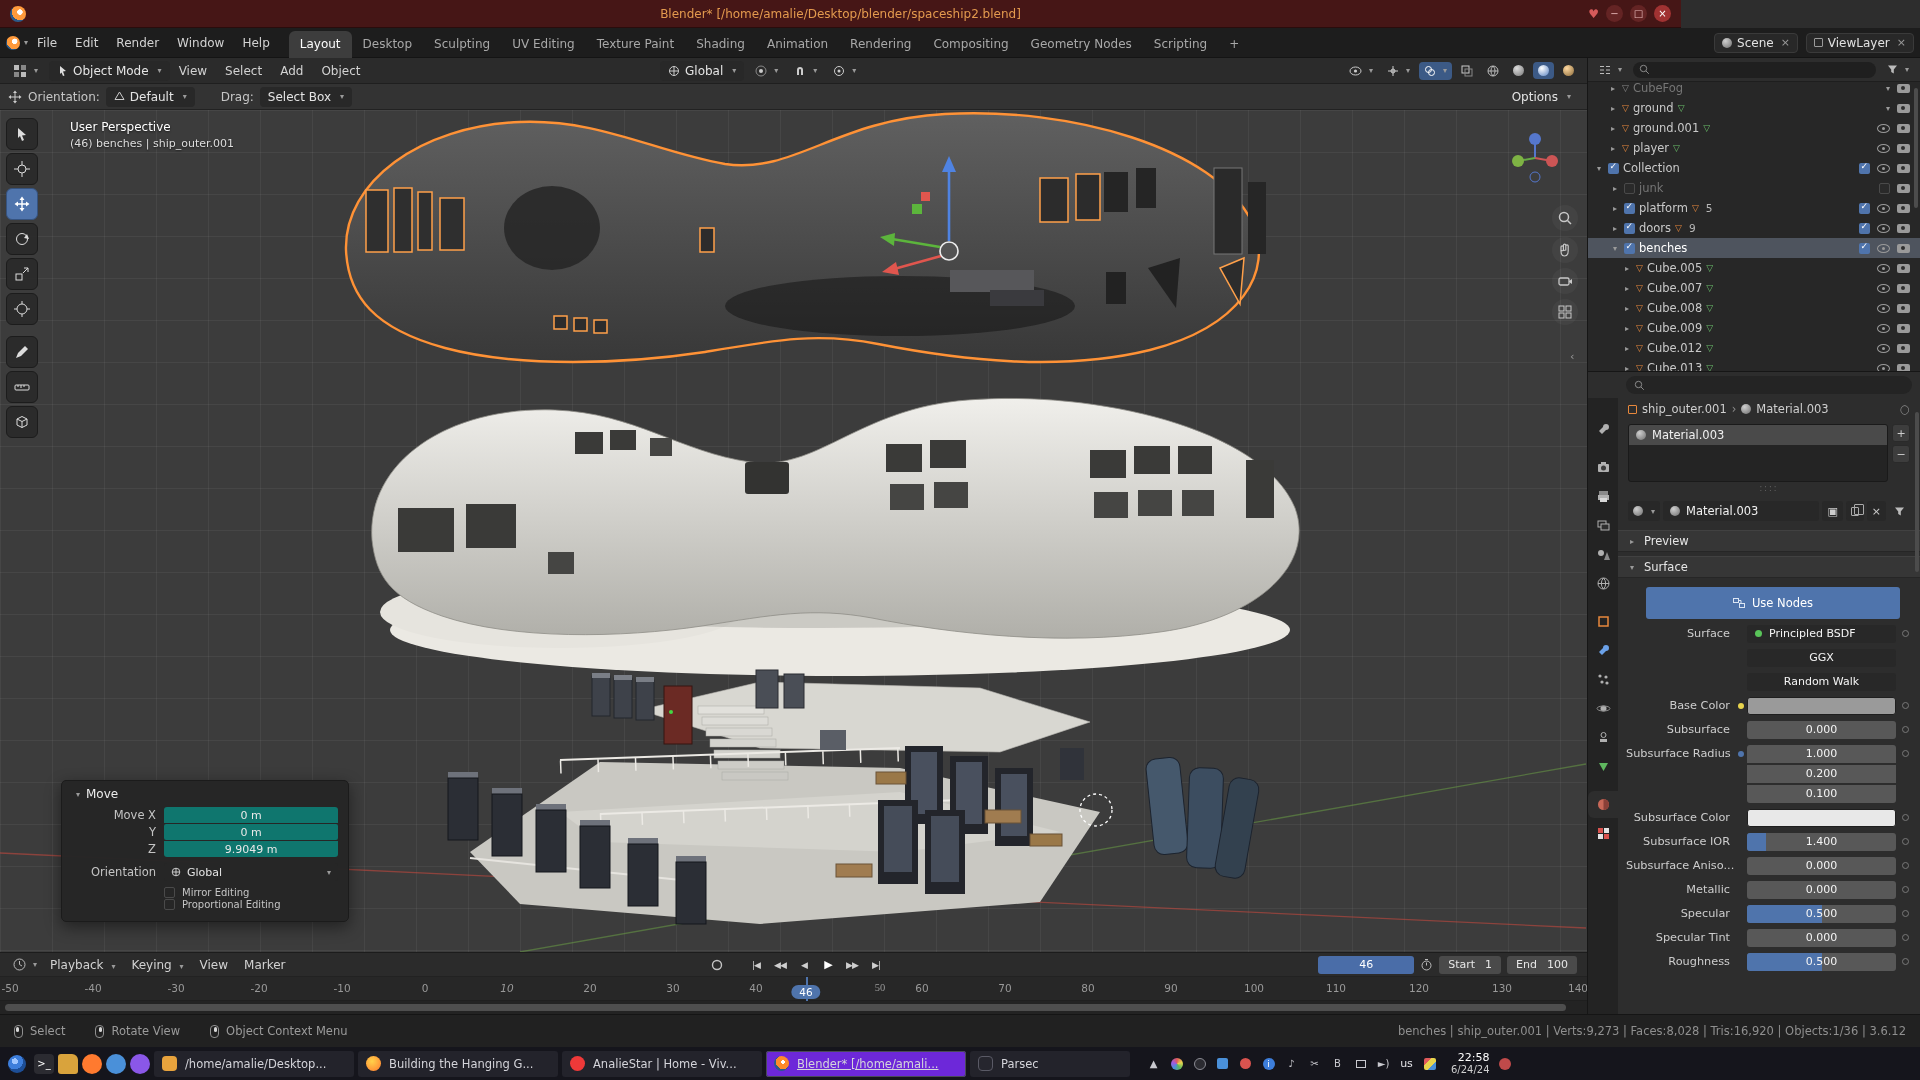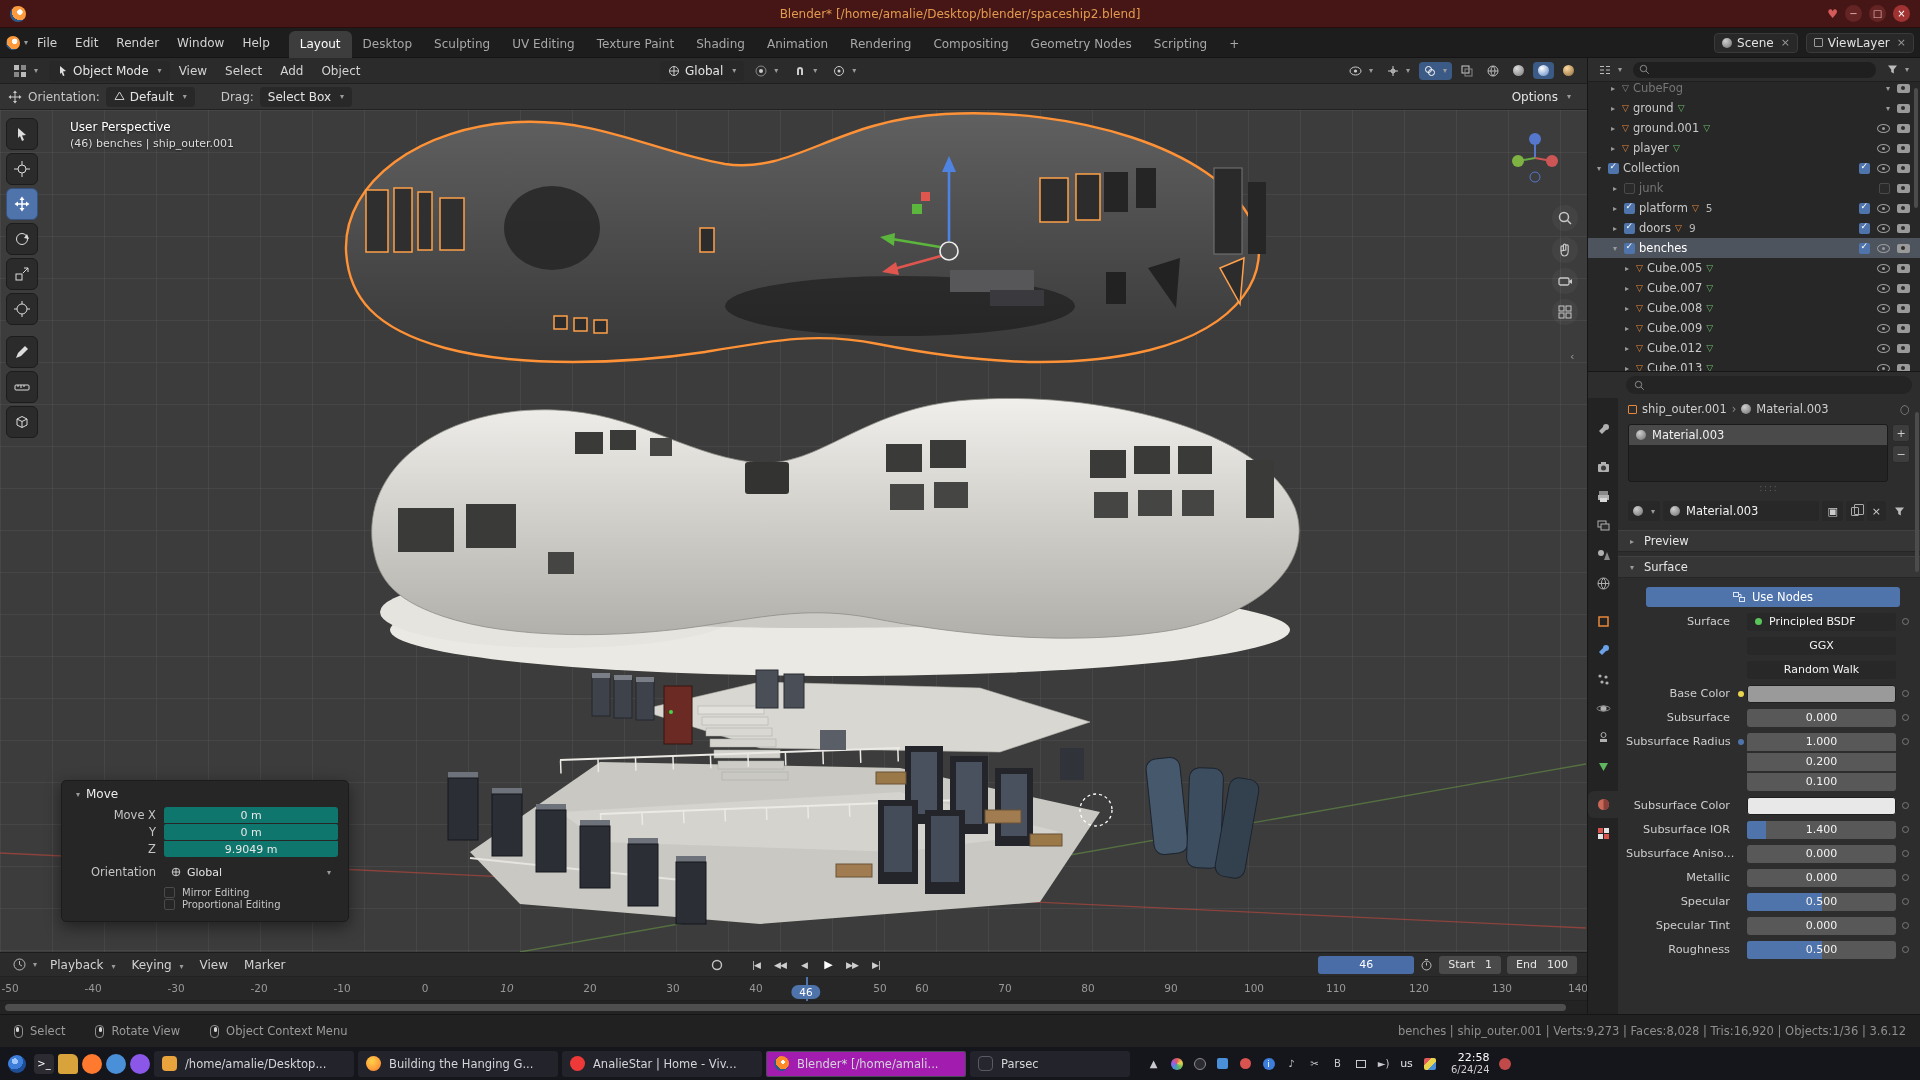--- a/index.html
+++ b/index.html
@@ -1,21 +1,21 @@
 <!DOCTYPE html>
 <html><head>
 <meta charset="utf-8">
 <style>
 *{margin:0;padding:0;box-sizing:border-box;font-family:"DejaVu Sans",sans-serif;}
 html,body{background:#000;}
 #root{position:relative;width:1920px;height:1080px;overflow:hidden;background:#2d2d2d;font-size:12px;color:#d0d0d0;}
 .abs{position:absolute;}
 .car{font-size:8px;color:#9a9a9a;margin-left:4px;}
 
-#titlebar{left:0;top:0;width:1920px;height:28px;background:#461616;border-bottom:1px solid #2a0c0c;display:flex;align-items:center;padding:0 10px;}
+#titlebar{left:0;top:0;width:1681px;height:28px;background:#461616;border-bottom:1px solid #2a0c0c;display:flex;align-items:center;padding:0 10px;}
 #titlebar .title{position:absolute;left:0;right:0;text-align:center;color:#e39a4e;font-size:12px;pointer-events:none;}
 .blogo{width:16px;height:16px;border-radius:50%;background:radial-gradient(circle at 62% 38%, #fff 0 2.5px, #ff9a3c 3px 8px, #2b5a8a 8px);flex:none;}
 .winbtns{margin-left:auto;display:flex;align-items:center;gap:7px;}
 .winbtn{width:17px;height:17px;border-radius:50%;background:#642424;color:#e8baba;font-size:10px;display:flex;align-items:center;justify-content:center;}
 .winbtn.close{background:#a03232;color:#fff;}
 .heart{color:#d75a5a;font-size:12px;}
 
 #menubar{left:0;top:28px;width:1920px;height:30px;background:#1d1d1d;border-bottom:1px solid #141414;display:flex;align-items:center;padding:0 6px;}
 .menu-item{padding:5px 9px;color:#d2d2d2;font-size:12px;border-radius:4px;}
 .tabs{display:flex;align-items:flex-end;height:30px;margin-left:10px;}
@@ -106,21 +106,21 @@
 .slotrow{height:20px;background:#4a4a4a;display:flex;align-items:center;gap:6px;padding:0 7px;color:#f0f0f0;font-size:11.5px;}
 .slotbtns{display:flex;flex-direction:column;gap:3px;}
 .sbtn{width:18px;height:18px;background:#3d3d3d;border:1px solid #2a2a2a;border-radius:3px;color:#ccc;font-size:11px;display:flex;align-items:center;justify-content:center;}
 .grip{text-align:center;color:#666;font-size:8px;letter-spacing:2px;margin-top:2px;}
 .dbrow{display:flex;align-items:center;gap:3px;margin:8px 10px 0;}
 .dbtn{height:20px;background:#282828;border-radius:3px;display:flex;align-items:center;justify-content:center;color:#ccc;padding:0 5px;gap:4px;font-size:11px;}
 .dbname{flex:1;height:20px;background:#282828;border-radius:3px;display:flex;align-items:center;gap:6px;padding:0 7px;color:#f0f0f0;font-size:11.5px;}
 .icon-copy{position:relative;width:8px;height:9px;border:1px solid #aaa;border-radius:1px;}
 .icon-copy::after{content:"";position:absolute;left:2px;top:-4px;width:8px;height:9px;border:1px solid #aaa;border-radius:1px;}
 .phead{display:flex;align-items:center;gap:7px;height:22px;padding:0 9px;background:#363636;border-top:1px solid #414141;border-bottom:1px solid #262626;color:#e6e6e6;font-size:11.5px;margin-top:9px;}
-.usenodes{height:20px;margin:9px 20px 2px 28px;background:#4f74ac;border-radius:3px;color:#fff;font-size:11.5px;display:flex;align-items:center;justify-content:center;gap:7px;}
+.usenodes{height:32px;margin:9px 20px 2px 28px;background:#4f74ac;border-radius:3px;color:#fff;font-size:11.5px;display:flex;align-items:center;justify-content:center;gap:7px;}
 .prow{display:flex;align-items:center;height:19px;margin:5px 6px 0 8px;gap:0;}
 .prow.tight{margin-top:1px;}
 .plabel{width:108px;text-align:right;color:#cdcdcd;font-size:11.3px;flex:none;padding-right:4px;white-space:nowrap;overflow:hidden;}
 .panim{width:13px;flex:none;display:flex;justify-content:center;}
 .adot{width:6px;height:6px;border-radius:50%;}
 .pwidget{flex:1;height:18px;border-radius:3px;position:relative;display:flex;align-items:center;justify-content:center;background:#585858;color:#f4f4f4;font-size:11px;overflow:hidden;}
 .pwidget .fill{position:absolute;left:0;top:0;bottom:0;background:#4f74ac;}
 .pwidget .pv{position:relative;}
 .pwidget.menu{background:#282828;justify-content:flex-start;padding:0 8px;gap:7px;}
 .pwidget.enum{background:#282828;}
@@ -139,21 +139,21 @@
 .mico.l::before{left:1px;}
 .mico.m::before{left:3px;}
 .mico.r::before{right:1px;}
 #stats{margin-left:auto;color:#8f8f8f;}
 
 #taskbar{left:0;top:1047px;width:1920px;height:33px;background:#15151c;display:flex;align-items:center;padding:0 4px;gap:4px;}
 .startbtn{width:26px;height:26px;border-radius:4px;display:flex;align-items:center;justify-content:center;}
 .startlogo{width:18px;height:18px;border-radius:50%;background:radial-gradient(circle at 38% 35%, #9fc6ff 0 3px, #3d7edb 3px 8px, #1d4e96 8px);}
 .launcher{width:20px;height:20px;border-radius:4px;display:flex;align-items:center;justify-content:center;font-size:10px;color:#fff;}
 .task-btn{width:200px;height:26px;background:#23232b;border-radius:3px;display:flex;align-items:center;gap:8px;padding:0 8px;color:#d4d4da;font-size:11.5px;white-space:nowrap;overflow:hidden;}
-.task-btn.active{background:#a21caf;box-shadow:inset 0 0 0 1px #4a4a58;}
+.task-btn.active{background:#6d28d9;box-shadow:inset 0 0 0 1px #4a4a58;text-decoration:underline;}
 .task-ic{width:15px;height:15px;border-radius:4px;flex:none;}
 .tray{display:flex;align-items:center;gap:8px;margin-left:12px;}
 .tico{width:15px;height:15px;display:flex;align-items:center;justify-content:center;font-size:10px;color:#c9c9cf;}
 .clock{text-align:right;color:#fff;font-size:11px;line-height:1.2;margin-left:6px;}
 .clock .d{font-size:10px;color:#cfcfcf;}
 svg{display:block;}
 </style>
 </head>
 <body>
 
@@ -666,21 +666,21 @@
       <span class="tick" style="left:10px;">-50</span>
       <span class="tick" style="left:93px;">-40</span>
       <span class="tick" style="left:176px;">-30</span>
       <span class="tick" style="left:259px;">-20</span>
       <span class="tick" style="left:342px;">-10</span>
       <span class="tick" style="left:425px;">0</span>
       <span class="tick" style="left:507px;font-style:italic;">10</span>
       <span class="tick" style="left:590px;">20</span>
       <span class="tick" style="left:673px;">30</span>
       <span class="tick" style="left:756px;">40</span>
-      <span class="tick" style="left:880px;">50</span>
+      <span class="tick" style="left:880px;font-family:Liberation Serif, serif;">50</span>
       <span class="tick" style="left:922px;">60</span>
       <span class="tick" style="left:1005px;">70</span>
       <span class="tick" style="left:1088px;">80</span>
       <span class="tick" style="left:1171px;">90</span>
       <span class="tick" style="left:1254px;">100</span>
       <span class="tick" style="left:1336px;">110</span>
       <span class="tick" style="left:1419px;">120</span>
       <span class="tick" style="left:1502px;">130</span>
       <span class="tick" style="left:1578px;">140</span>
       <span id="playline"></span>

